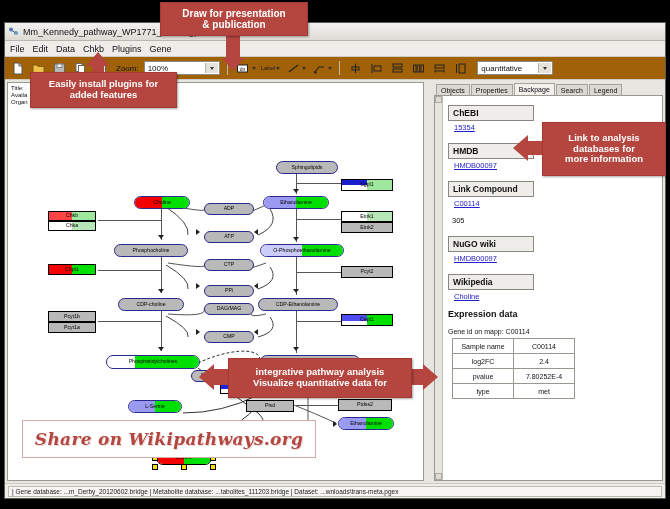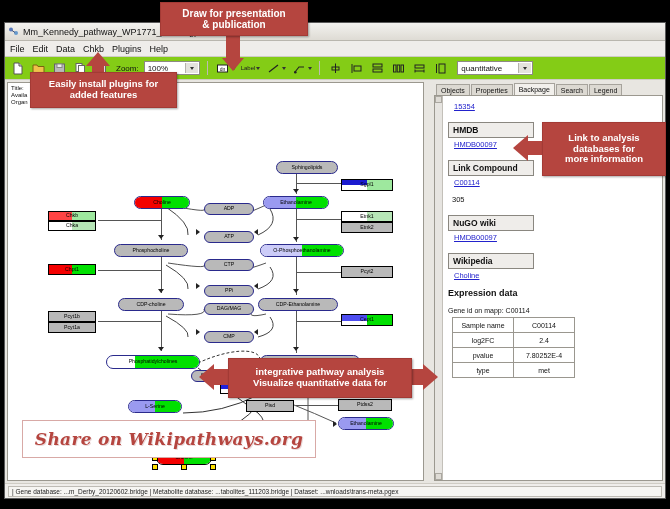--- a/index.html
+++ b/index.html
@@ -14,21 +14,21 @@
             border-bottom:1px solid #b9b6ae;display:flex;align-items:center;padding:0 3px;
             font-size:9px;color:#111;}
   .tb-icon{width:11px;height:11px;margin-right:4px;position:relative;flex:0 0 auto;}
   .tb-icon svg{display:block}
   .titlebar .ttl{white-space:nowrap;overflow:hidden;font-size:9px;}
 
   .menubar{height:15px;background:#efedea;border-bottom:1px solid #cfccc4;
            display:flex;align-items:center;padding-left:5px;gap:8px;font-size:9px;color:#111;}
   .menubar span{cursor:default;}
 
-  .toolbar{height:22px;background:#84cc16;border-bottom:1px solid #cfccc4;
+  .toolbar{height:22px;background:#a16207;border-bottom:1px solid #cfccc4;
            display:flex;align-items:center;padding-left:4px;gap:5px;}
   .tbtn{width:16px;height:16px;display:flex;align-items:center;justify-content:center;}
   .sep{width:1px;height:14px;background:#bdbab2;margin:0 2px;}
   .zoomlbl{font-size:8px;color:#111;margin-left:2px;}
   .combo{height:14px;background:#fff;border:1px solid #8d8a84;display:flex;align-items:center;
          font-size:8px;padding-left:3px;color:#111;position:relative;box-sizing:border-box;}
   .combo .arw{position:absolute;right:1px;top:1px;bottom:1px;width:12px;background:#e4e2dd;
               border-left:1px solid #b5b2ab;display:flex;align-items:center;justify-content:center;}
   .minicaret{width:0;height:0;border-left:2.5px solid transparent;border-right:2.5px solid transparent;
              border-top:3.5px solid #333;}
@@ -119,21 +119,21 @@
       </span>
       <span class="ttl">Mm_Kennedy_pathway_WP1771_45176.gpml</span>
     </div>
 
     <div class="menubar">
       <span>File</span>
       <span>Edit</span>
       <span>Data</span>
       <span>Chkb</span>
       <span>Plugins</span>
-      <span>Help</span>
+      <span>Gene</span>
     </div>
 
     <div class="toolbar">
       <div class="tbtn">
         <svg width="13" height="13" viewBox="0 0 13 13">
             <path d="M3 1h5l3 3v8H3z" fill="#fff" stroke="#555"></path>
             <path d="M8 1v3h3" fill="#ddd" stroke="#555"></path>
           </svg>
       </div>
       <div class="tbtn">
@@ -154,21 +154,21 @@
           </svg>
       </div>
       <div class="tbtn">
         <svg width="13" height="13" viewBox="0 0 13 13">
             <rect x="2.5" y="2" width="8" height="9.5" fill="#e0ddd6" stroke="#666"></rect>
             <rect x="4.5" y="1" width="4" height="2.4" fill="#bbb" stroke="#555"></rect>
           </svg>
       </div>
 
       <span class="zoomlbl">Zoom:</span>
-      <div class="combo" style="width:56px;">
+      <div class="combo" style="width:76px;">
         <span>100%</span>
         <span class="arw">
             <i class="minicaret"></i>
           </span>
       </div>
 
       <div class="sep"></div>
 
       <div class="tgroup">
         <div class="tbtn">
@@ -489,20 +489,21 @@
           <div class="tab">Legend</div>
         </div>
 
         <div class="sidebody">
           <div class="scrollrail">
             <div class="sbtn" style="top:0;"></div>
             <div class="sbtn" style="bottom:0;"></div>
           </div>
 
           <div class="sidecontent">
+            <div class="dbhead">ChEBI</div>
             <a class="dblink" href="#">15354</a>
 
             <div class="dbhead">HMDB</div>
             <a class="dblink" href="#">HMDB00097</a>
 
             <div class="dbhead">Link Compound</div>
             <a class="dblink" href="#">C00114</a>
 
             <span class="dbplain">305</span>
 

